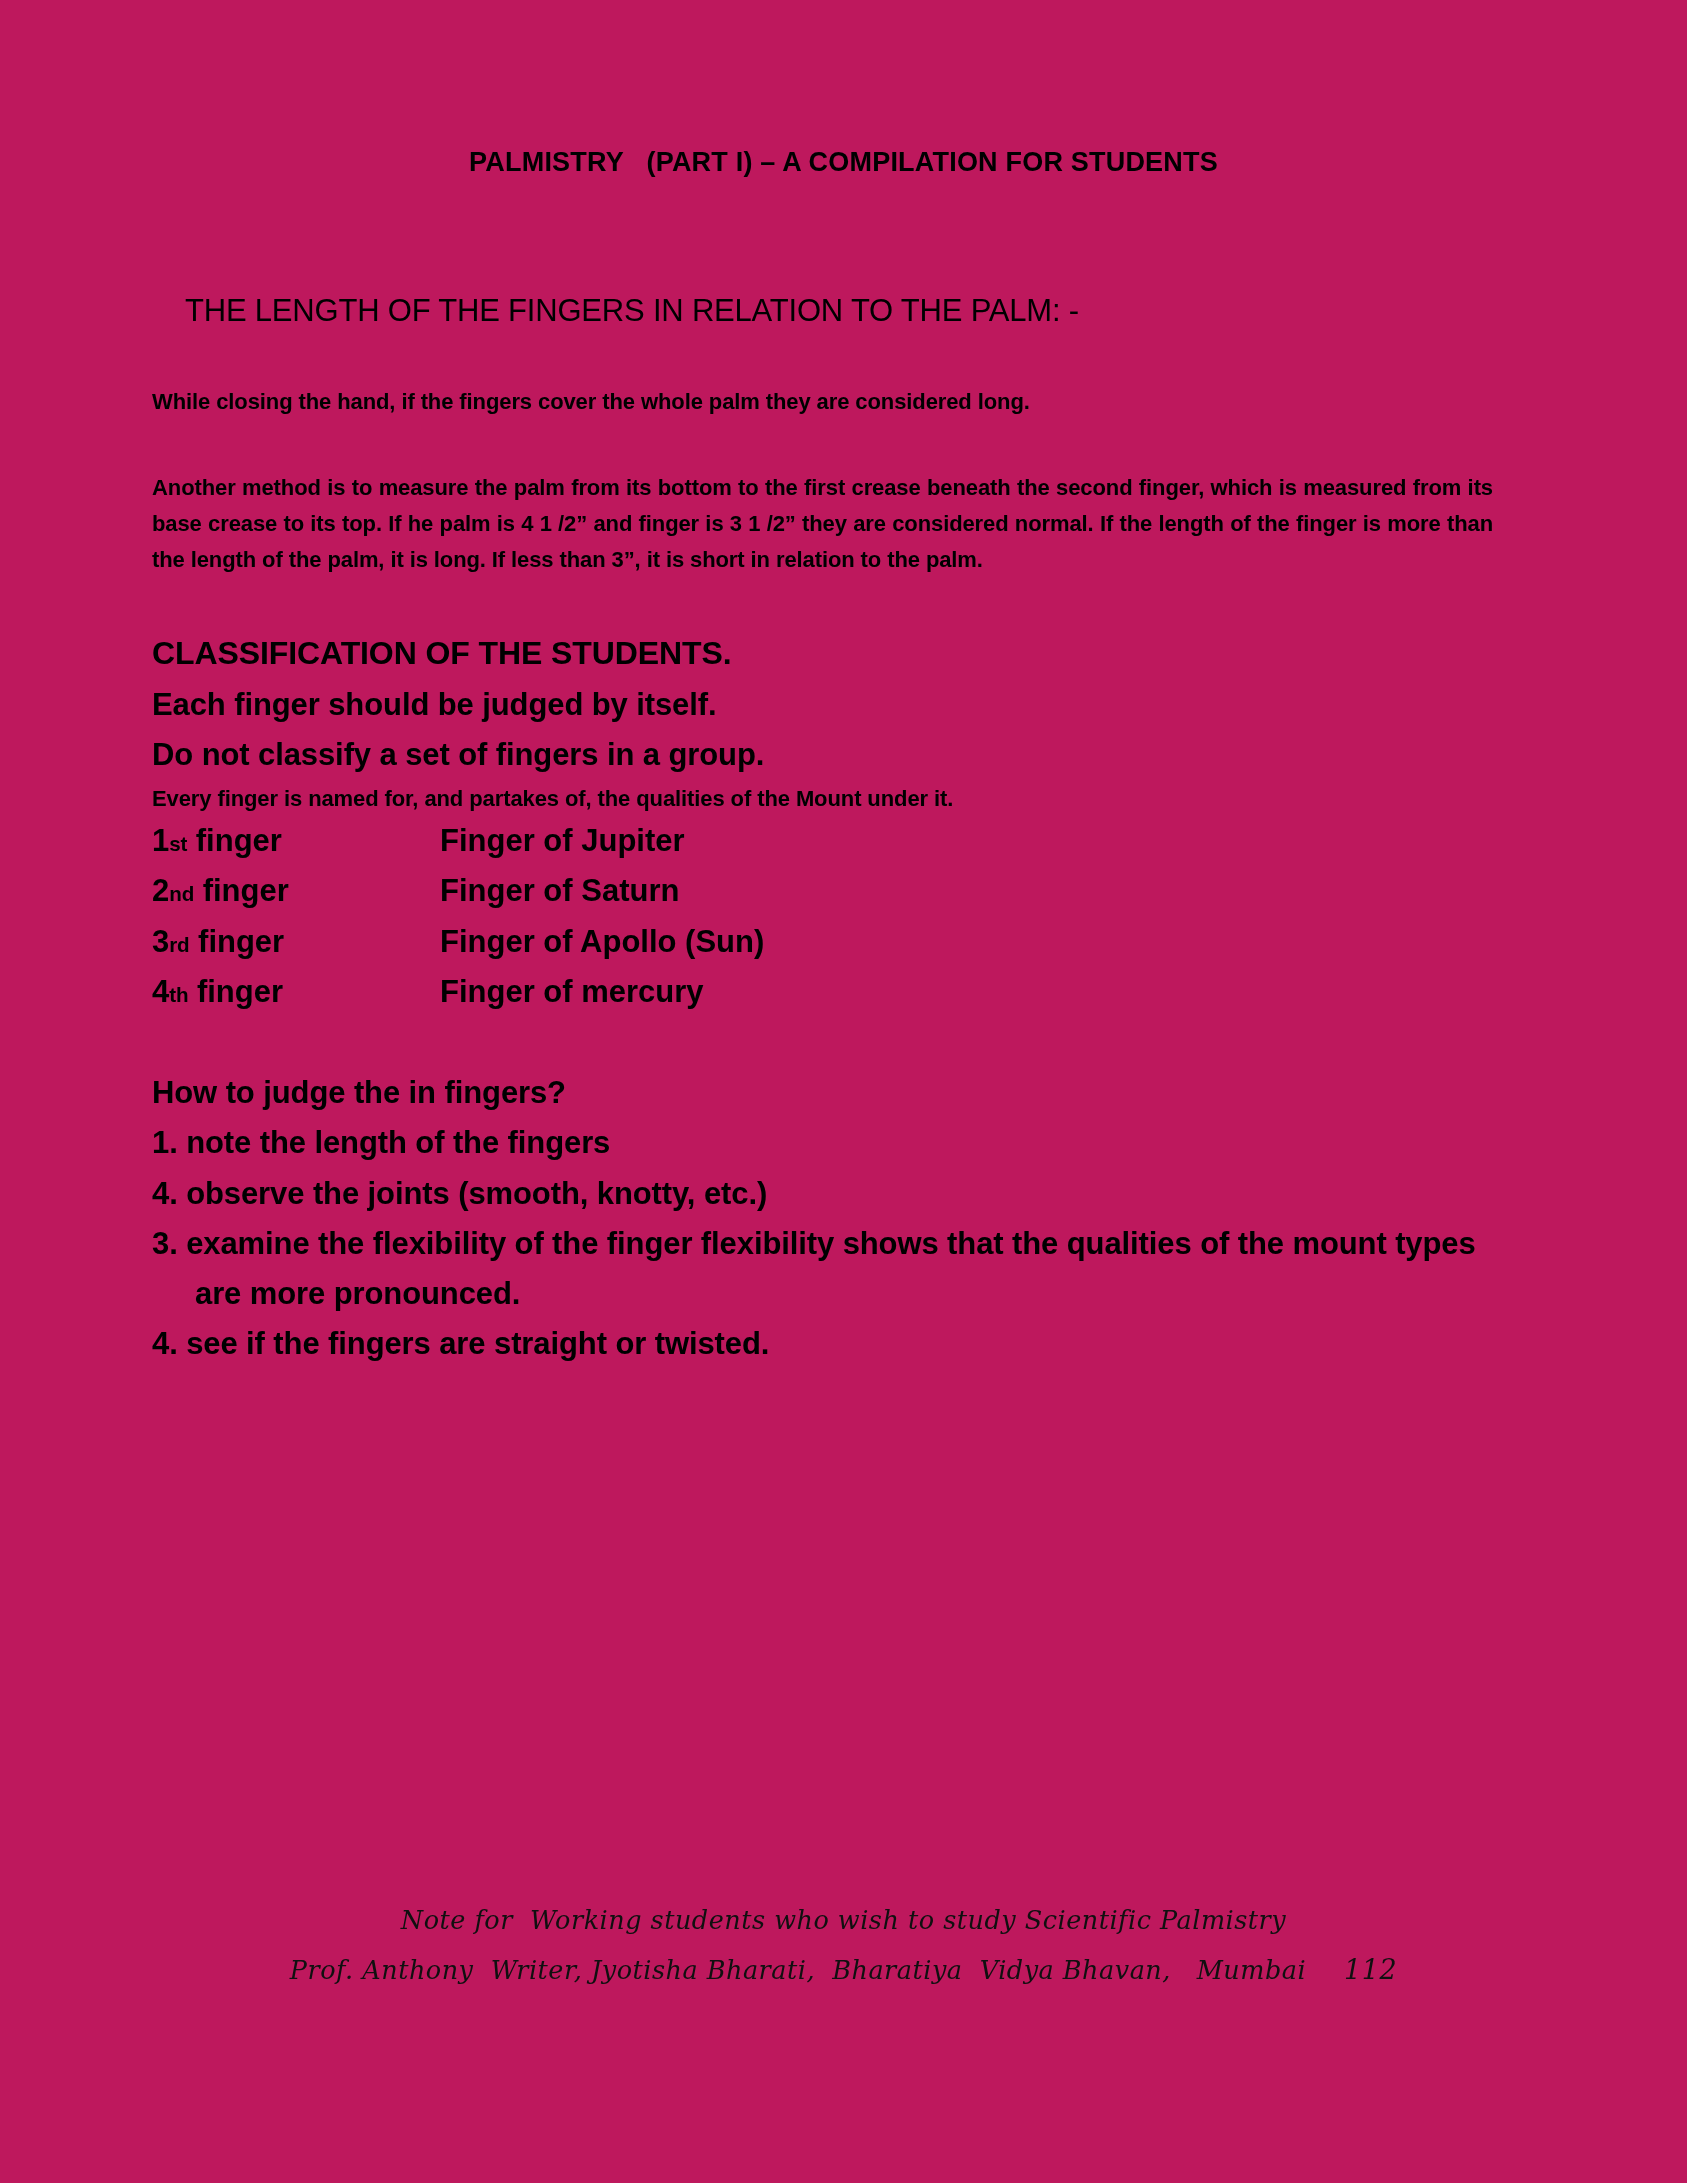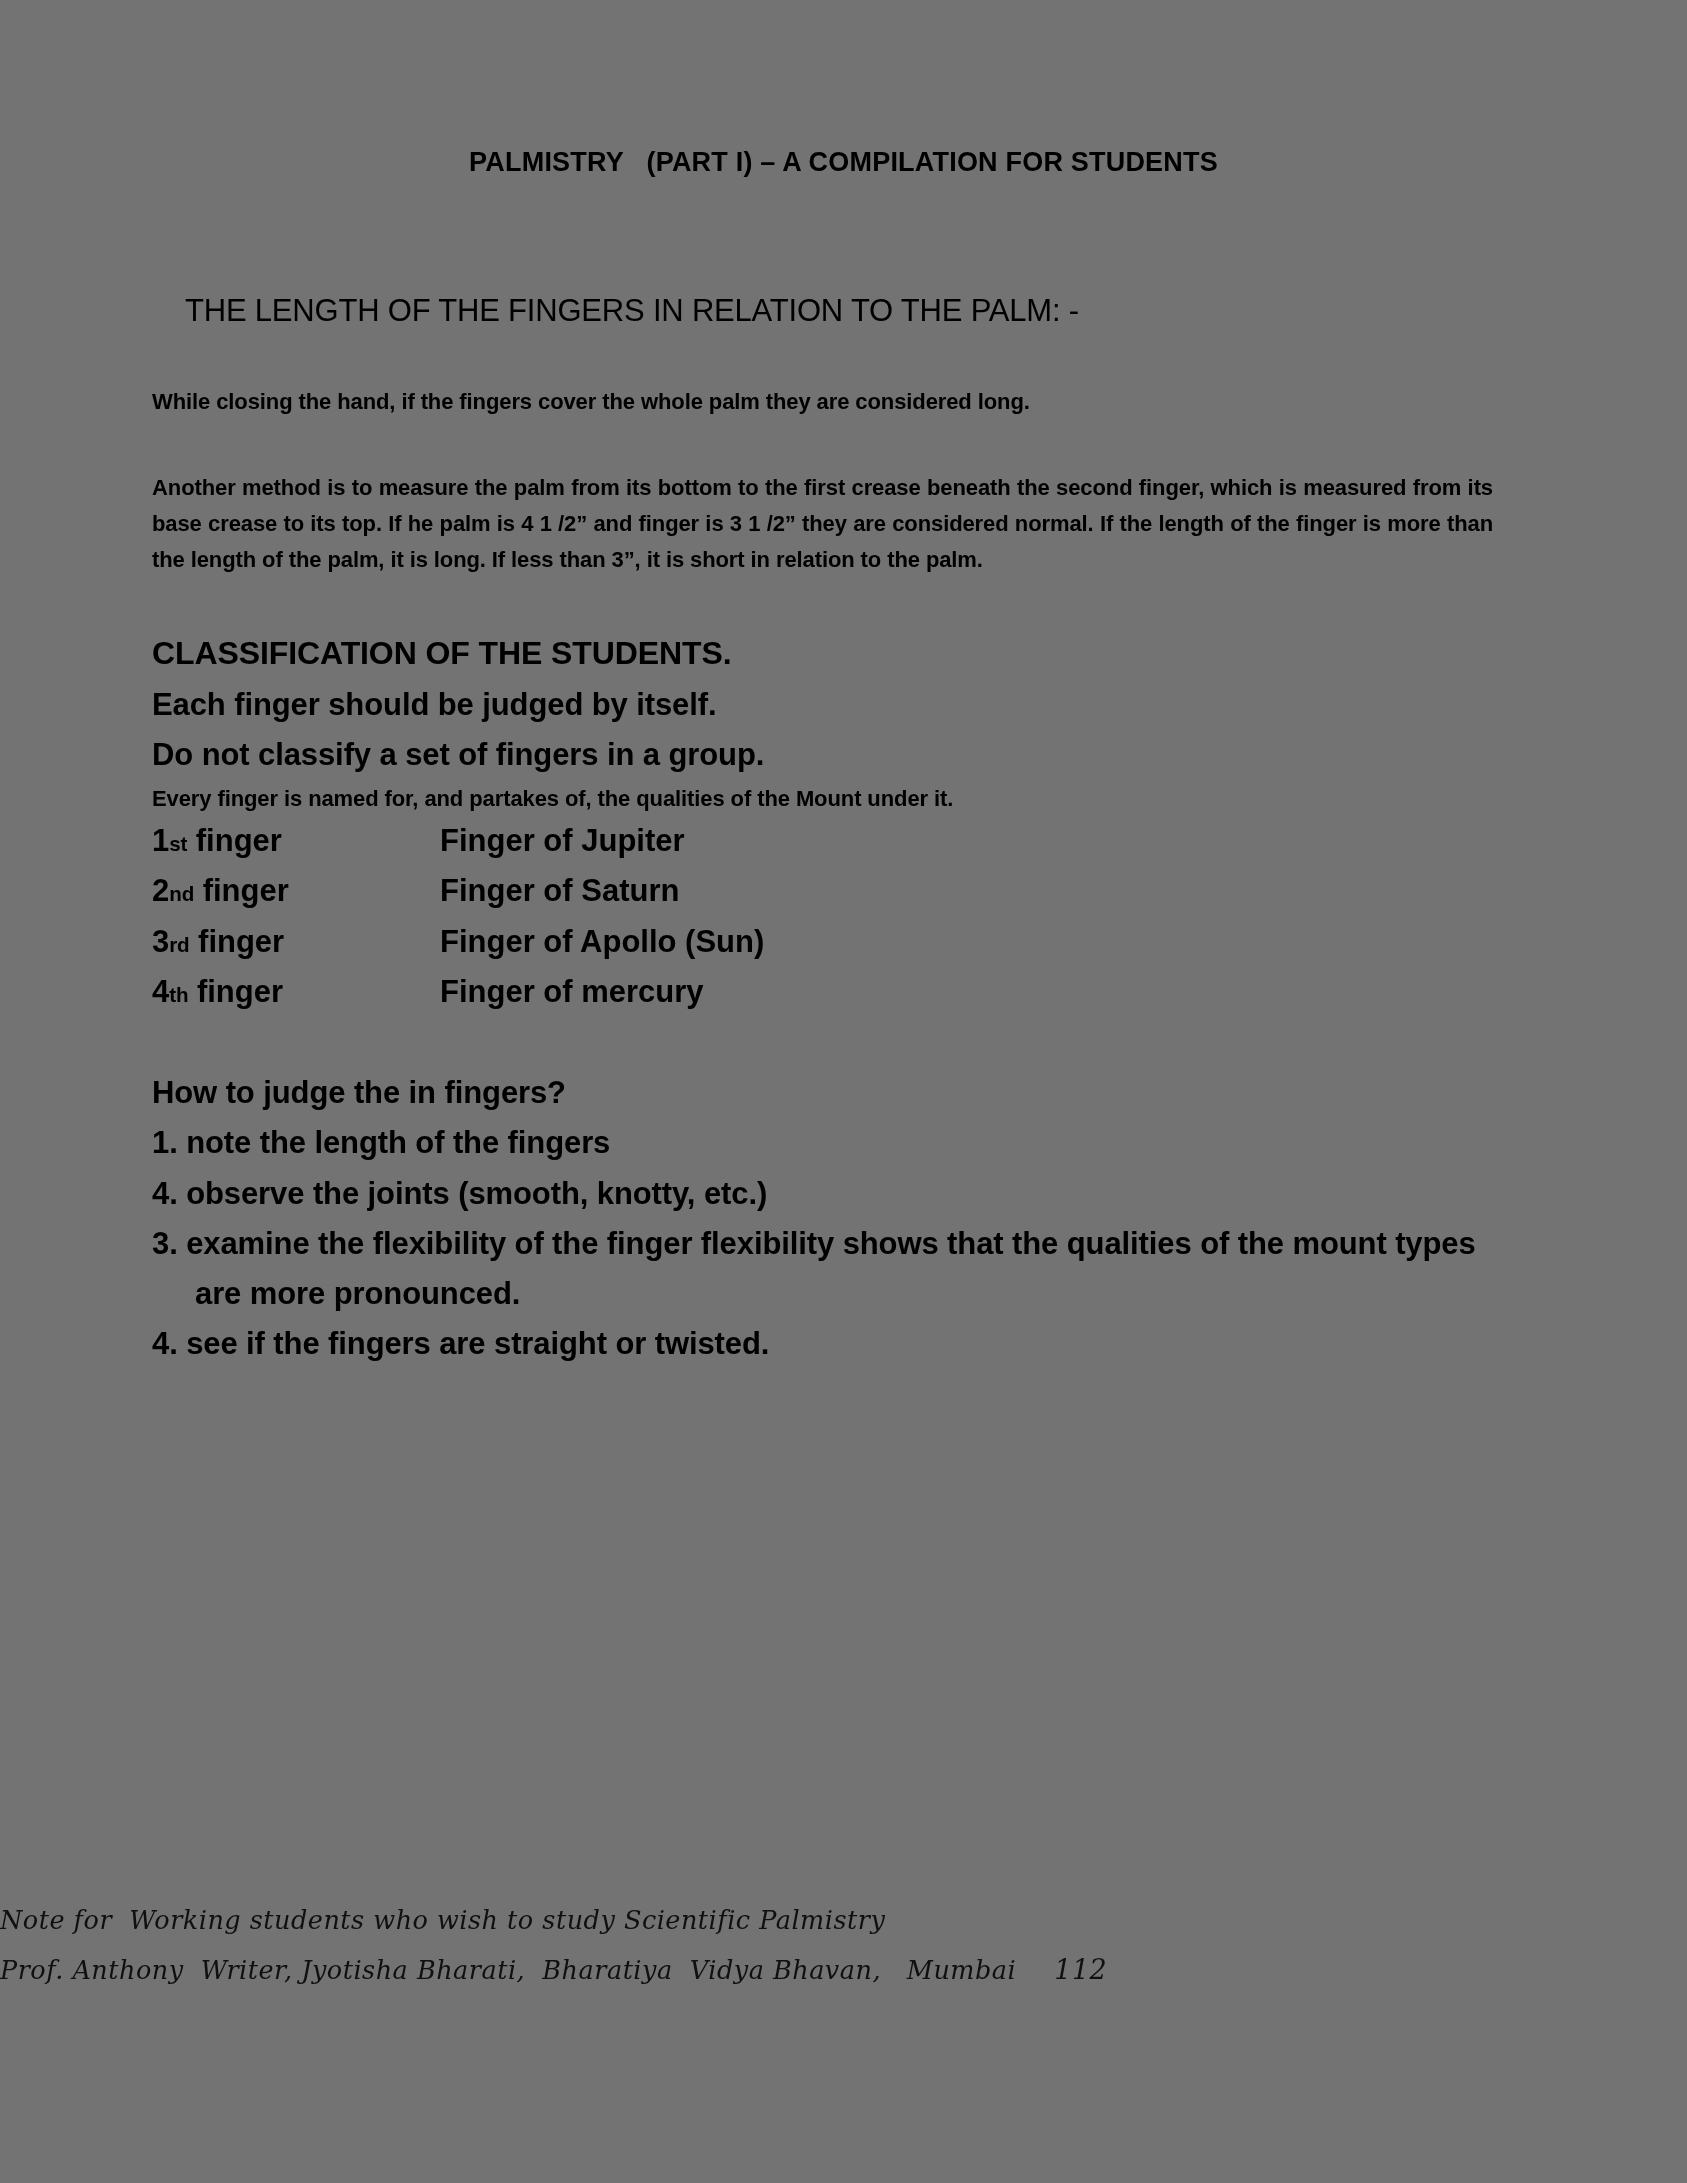--- a/index.html
+++ b/index.html
@@ -13,21 +13,21 @@
     height: 2183px;
     position: relative;
     font-family: "Liberation Sans", sans-serif;
     color: #000000;
     overflow: hidden;
   }
 
   .page {
     position: absolute;
     inset: 0;
-    background: #737373;
+    background: #be185d;
   }
 
   
   .doc-header {
     position: absolute;
     top: 147px;
     left: 0;
     width: 1687px;
     text-align: center;
     font-size: 27px;
@@ -113,21 +113,21 @@
     padding-left: 43px;
     text-indent: -43px;
     letter-spacing: -0.1px;
   }
 
   
   .footer {
     position: absolute;
     left: 0;
     width: 1687px;
-    text-align: left;
+    text-align: center;
     font-family: "DejaVu Serif", serif;
     font-style: italic;
     color: #101010;
   }
   .footer-line-1 {
     top: 1905px;
     font-size: 25.5px;
     letter-spacing: 0.5px;
   }
   .footer-line-2 {

